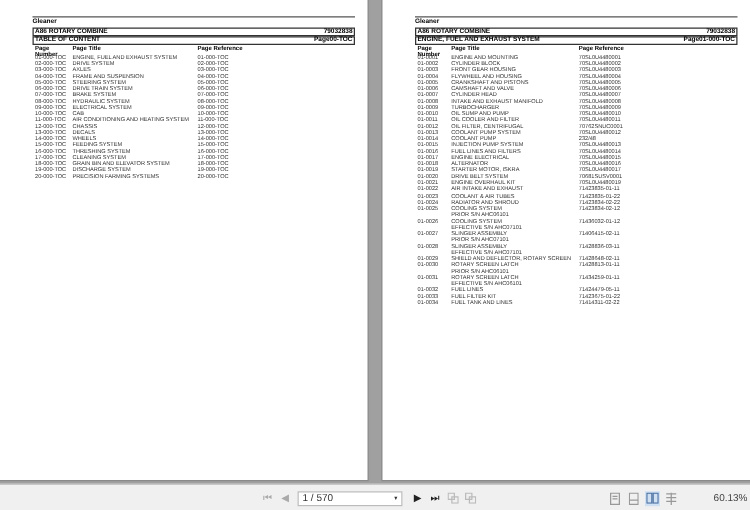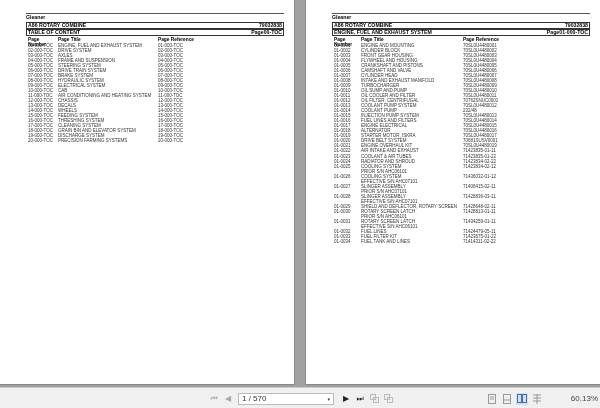--- a/index.html
+++ b/index.html
@@ -16,21 +16,21 @@
   .rows { font-size:4.5px; line-height:5.05px; color:#333; }
   .row { display:flex; }
   .c1 { width:30px; padding-left:2px; }
   .c2 { width:100px; }
   .c3 { width:80px; }
   .right .c1 { width:27px; }
   .right .c2 { width:102px; }
   .toolbar { position:absolute; left:0; top:387px; width:600px; height:21px; background:#f0f0f0; border-top:1px solid #c8c8c8; display:flex; align-items:center; font-size:8px; color:#444; }
   .tb-btn { width:12px; height:12px; display:flex; align-items:center; justify-content:center; color:#aaa; font-size:8px; margin-right:2px; }
   .tb-btn.dark { color:#222; }
-  .pagebox { width:96px; height:12px; border:1px solid #bcbcbc; background:#fff; display:flex; align-items:center; justify-content:space-between; padding:0 3px; font-size:8px; color:#333; box-sizing:border-box; margin:0 6px 0 2px;}
+  .pagebox { width:84px; height:12px; border:1px solid #bcbcbc; background:#fff; display:flex; align-items:center; justify-content:space-between; padding:0 3px; font-size:8px; color:#333; box-sizing:border-box; margin:0 6px 0 2px;}
   .dd { font-size:5px; color:#333; }
   .view-btn { width:12px; height:12px; display:flex; align-items:center; justify-content:center; color:#999; font-size:9px; margin-right:3px; }
   .view-btn.active { background:#cfe0f3; color:#4a6fa0; }
   .zoom { margin-left:25px; font-size:8px; color:#444; }
 </style>
 </head>
 <body>
 
 <div class="viewport">
   <div class="page left">

